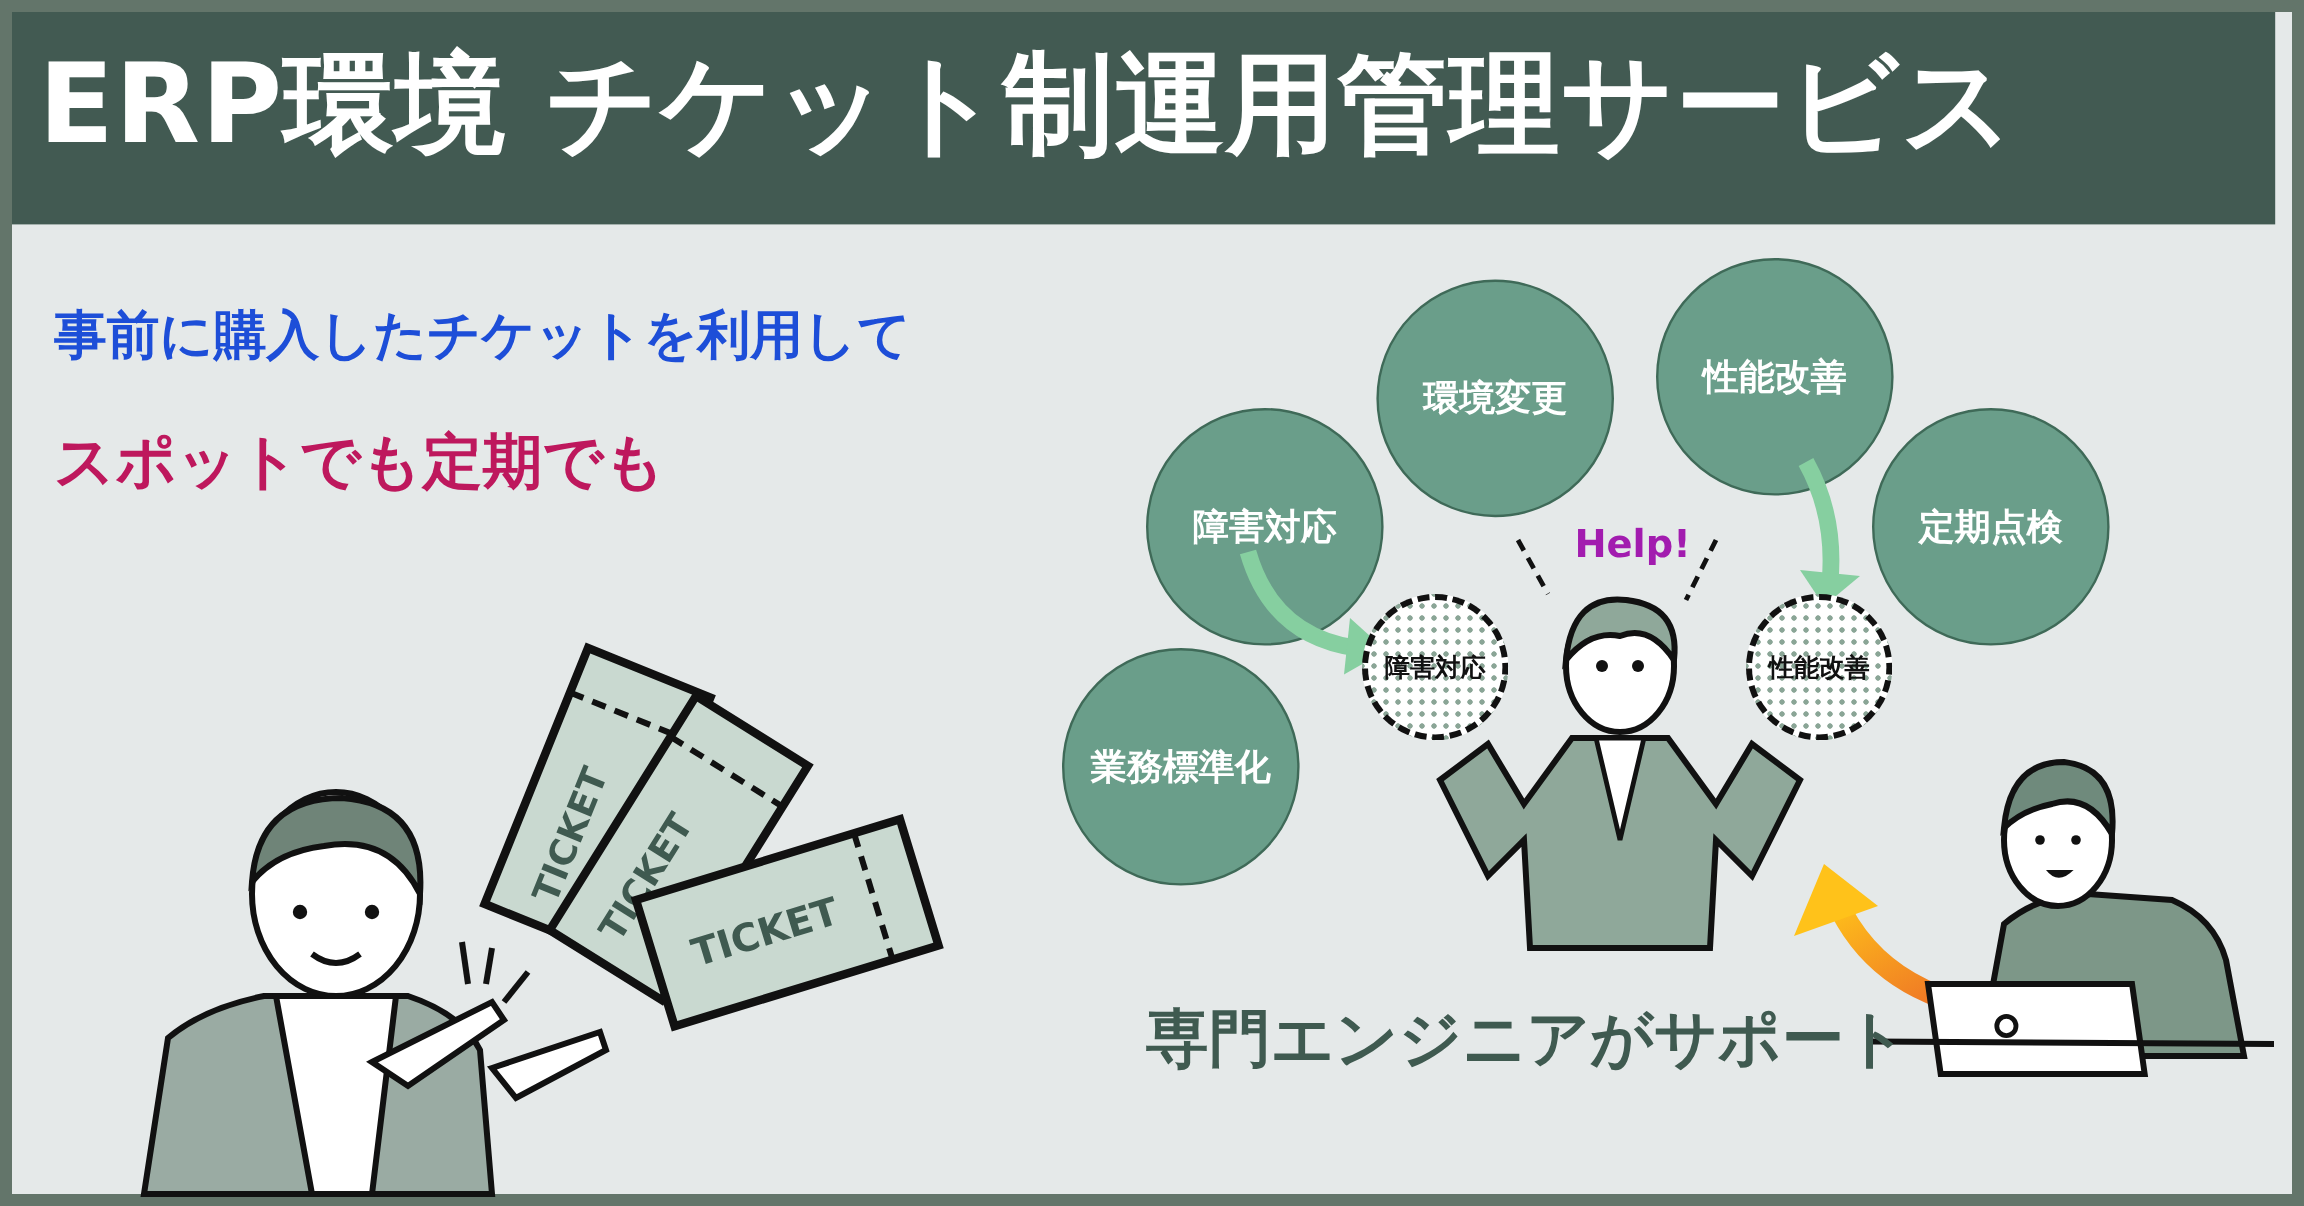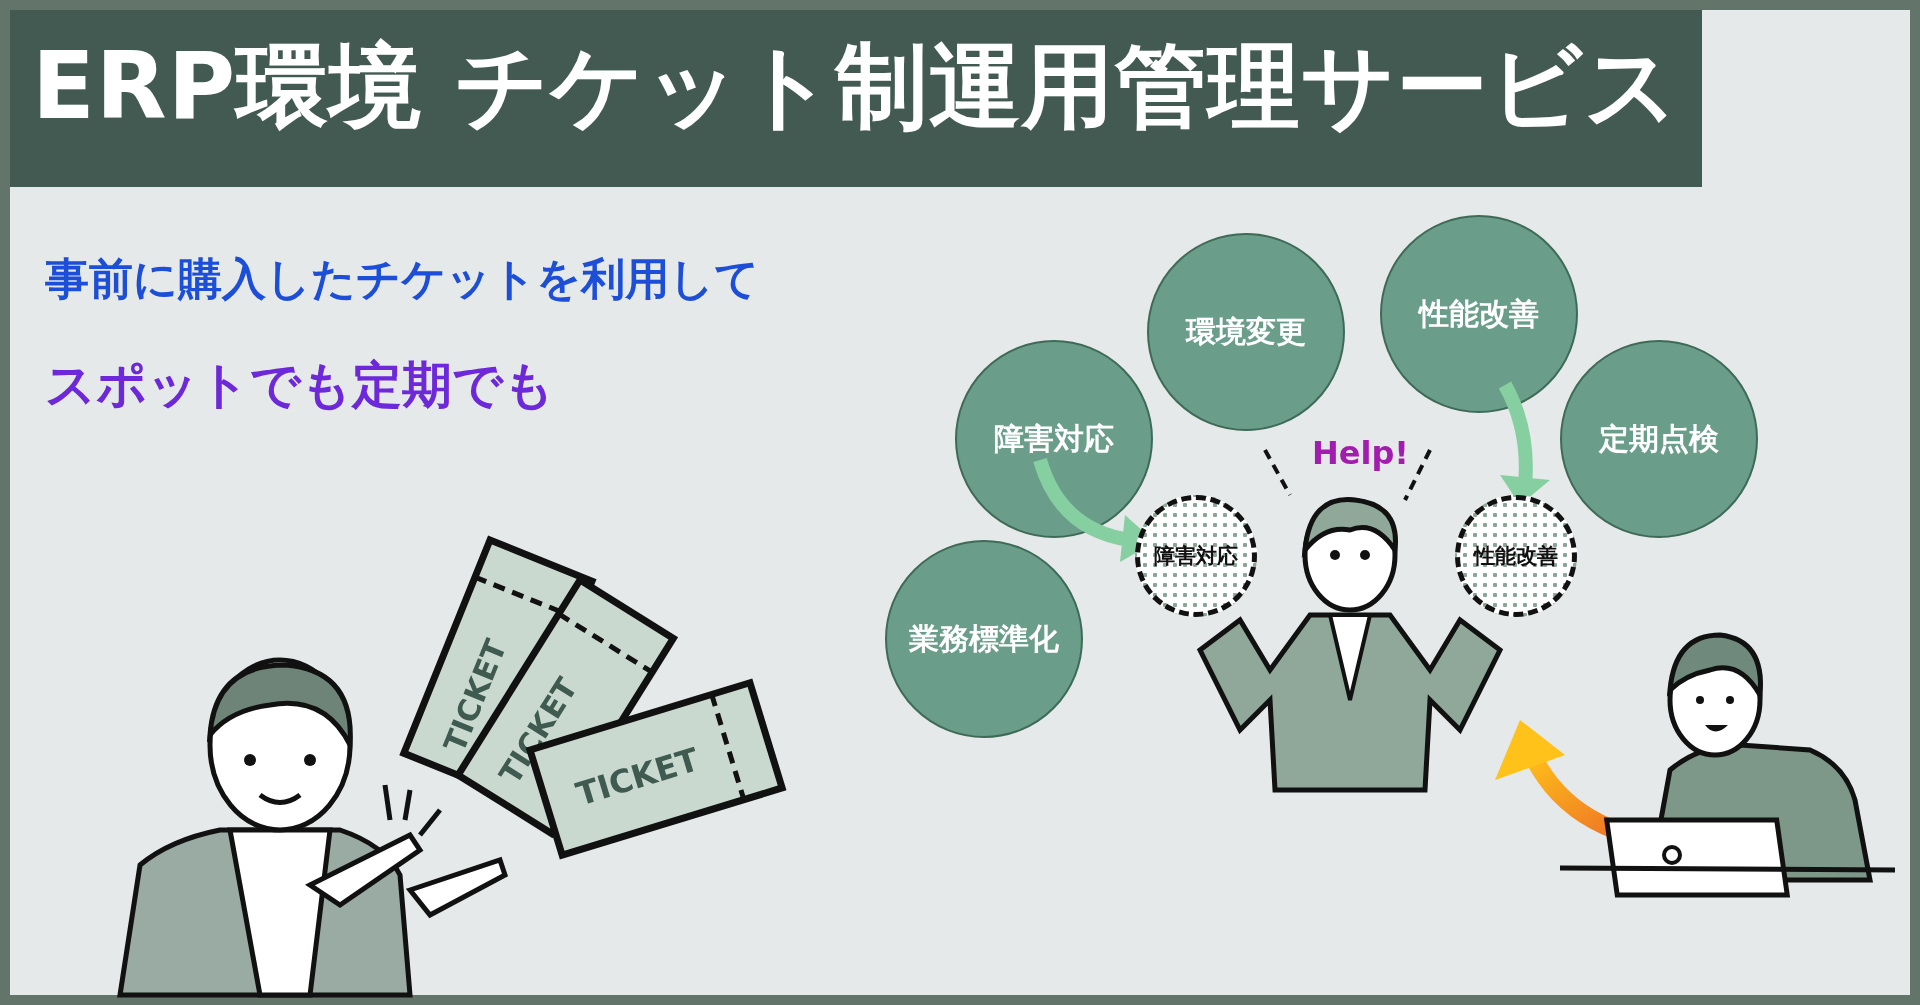--- a/index.html
+++ b/index.html
@@ -7,35 +7,35 @@
     width:1920px; height:1005px; overflow:hidden;
     background:#63756a;
     font-family:"DejaVu Sans", sans-serif;
     position:relative;
   }
   .frame {
     position:absolute; left:10px; top:10px; width:1900px; height:985px;
     background:#e5e9e9;
   }
   .header {
-    position:absolute; left:0; top:0; width:1692px; height:177px;
+    position:absolute; left:0; top:0; width:1886px; height:177px;
     background:#425a52;
   }
   .title {
     position:absolute; left:22px; top:24px;
     color:#ffffff; font-weight:bold; font-size:92px; letter-spacing:1px;
     white-space:nowrap; line-height:1.15;
   }
   .lead {
     position:absolute; left:35px; top:240px;
     font-size:44px; font-weight:bold; color:#1d4ed8; white-space:nowrap;
   }
   .sub {
     position:absolute; left:35px; top:340px;
-    font-size:50px; font-weight:bold; color:#6d28d9; line-height:1.42; white-space:nowrap;
+    font-size:50px; font-weight:bold; color:#be185d; line-height:1.42; white-space:nowrap;
   }
   .bottom-text {
     position:absolute; left:945px; top:820px;
     font-size:52px; font-weight:bold; color:#3f5a50; line-height:1.42; white-space:nowrap;
   }
   .bubble {
     position:absolute; border-radius:50%;
     background:#6a9e8a; border:2px solid #3f6a58;
     color:#fff; font-weight:bold; font-size:30px;
     display:flex; align-items:center; justify-content:center; white-space:nowrap;
@@ -151,14 +151,15 @@
     <path d="M90 60 Q95 5 140 5 Q185 10 180 65 Q160 30 130 40 Q105 45 90 60 Z" fill="#6f8a7c" stroke="#111" stroke-width="5"></path>
     <circle cx="120" cy="70" r="4" fill="#111"></circle>
       <circle cx="150" cy="70" r="4" fill="#111"></circle>
     <path d="M125 95 Q135 108 148 95" fill="#111"></path>
     <rect x="0" y="190" width="170" height="75" fill="#fff" stroke="#111" stroke-width="5" transform="skewX(8)"></rect>
     <circle cx="92" cy="225" r="8" fill="none" stroke="#111" stroke-width="4"></circle>
     <line x1="-20" y1="238" x2="315" y2="240" stroke="#111" stroke-width="5"></line>
   </svg>
 
   <div class="bottom-text">
+    <div>専門エンジニアがサポート</div>
   </div>
 </div>
 
 </body></html>

